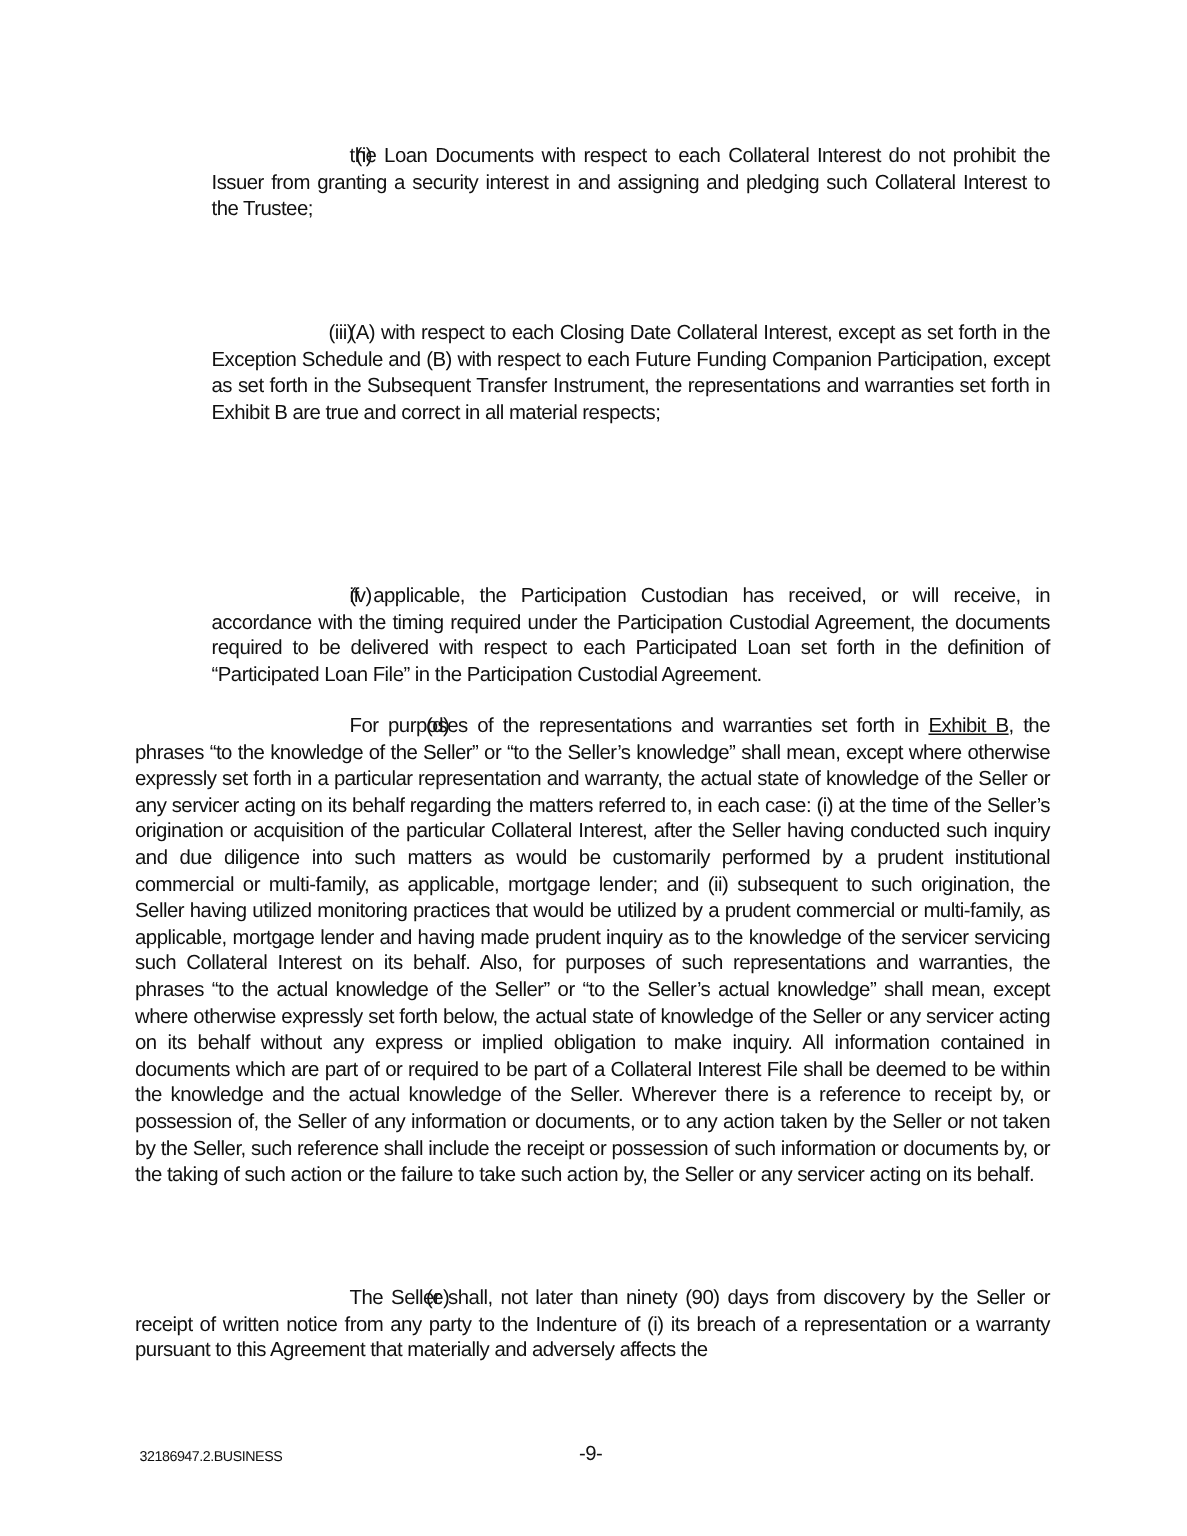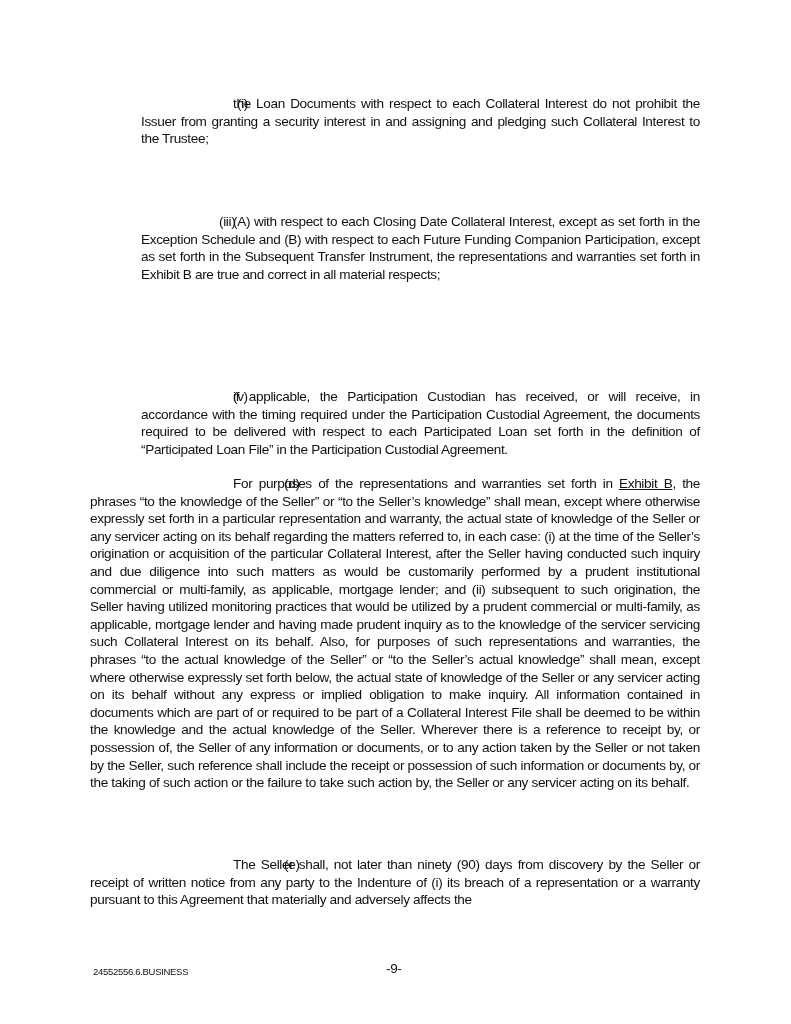--- a/index.html
+++ b/index.html
@@ -28,15 +28,15 @@
 
   <p class="p sub" style="top:213px; text-indent:39px;"><span class="num" style="width:53px;">(iii)</span><span>(A) with respect to each Closing Date Collateral Interest, except as set forth in the Exception Schedule and (B) with respect to each Future Funding Companion Participation, except as set forth in the Subsequent Transfer Instrument, the representations and warranties set forth in Exhibit B are true and correct in all material respects;</span></p>
 
 
   <p class="p sub" style="top:388px; text-indent:46px;"><span class="num" style="width:46px;">(v)</span><span>if applicable, the Participation Custodian has received, or will receive, in accordance with the timing required under the Participation Custodial Agreement, the documents required to be delivered with respect to each Participated Loan set forth in the definition of “Participated Loan File” in the Participation Custodial Agreement.</span></p>
 
   <p class="p main" style="top:475px; text-indent:97px;"><span class="num" style="width:46px;">(d)</span><span>For purposes of the representations and warranties set forth in </span><span class="u">Exhibit B</span><span>, the phrases “to the knowledge of the Seller” or “to the Seller’s knowledge” shall mean, except where otherwise expressly set forth in a particular representation and warranty, the actual state of knowledge of the Seller or any servicer acting on its behalf regarding the matters referred to, in each case:  (i) at the time of the Seller’s origination or acquisition of the particular Collateral Interest, after the Seller having conducted such inquiry and due diligence into such matters as would be customarily performed by a prudent institutional commercial or multi-family, as applicable, mortgage lender; and (ii) subsequent to such origination, the Seller having utilized monitoring practices that would be utilized by a prudent commercial or multi-family, as applicable, mortgage lender and having made prudent inquiry as to the knowledge of the servicer servicing such Collateral Interest on its behalf.  Also, for purposes of such representations and warranties, the phrases “to the actual knowledge of the Seller” or “to the Seller’s actual knowledge” shall mean, except where otherwise expressly set forth below, the actual state of knowledge of the Seller or any servicer acting on its behalf without any express or implied obligation to make inquiry.  All information contained in documents which are part of or required to be part of a Collateral Interest File shall be deemed to be within the knowledge and the actual knowledge of the Seller.  Wherever there is a reference to receipt by, or possession of, the Seller of any information or documents, or to any action taken by the Seller or not taken by the Seller, such reference shall include the receipt or possession of such information or documents by, or the taking of such action or the failure to take such action by, the Seller or any servicer acting on its behalf.</span></p>
 
   <p class="p main" style="top:856px; text-indent:97px;"><span class="num" style="width:46px;">(e)</span><span>The Seller shall, not later than ninety (90) days from discovery by the Seller or receipt of written notice from any party to the Indenture of (i) its breach of a representation or a warranty pursuant to this Agreement that materially and adversely affects the</span></p>
 
-  <div class="footer-id">24552556.6.BUSINESS</div>
+  <div class="footer-id">32186947.2.BUSINESS</div>
   <div class="footer-page">-9-</div>
 </div>
 
 </body></html>

